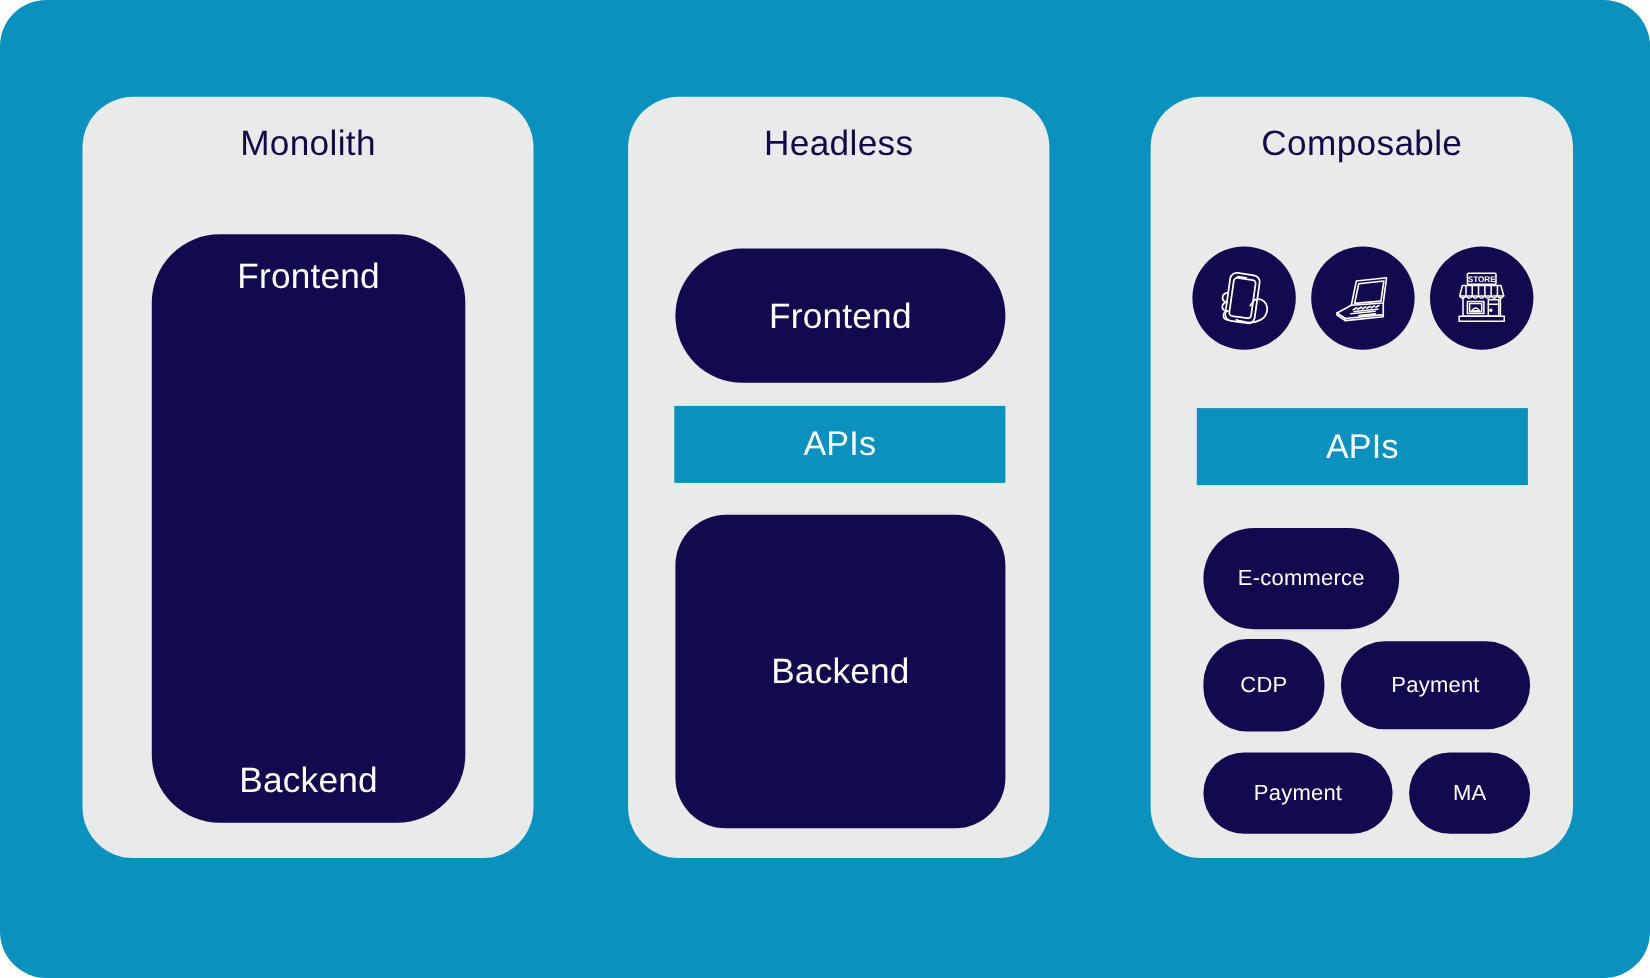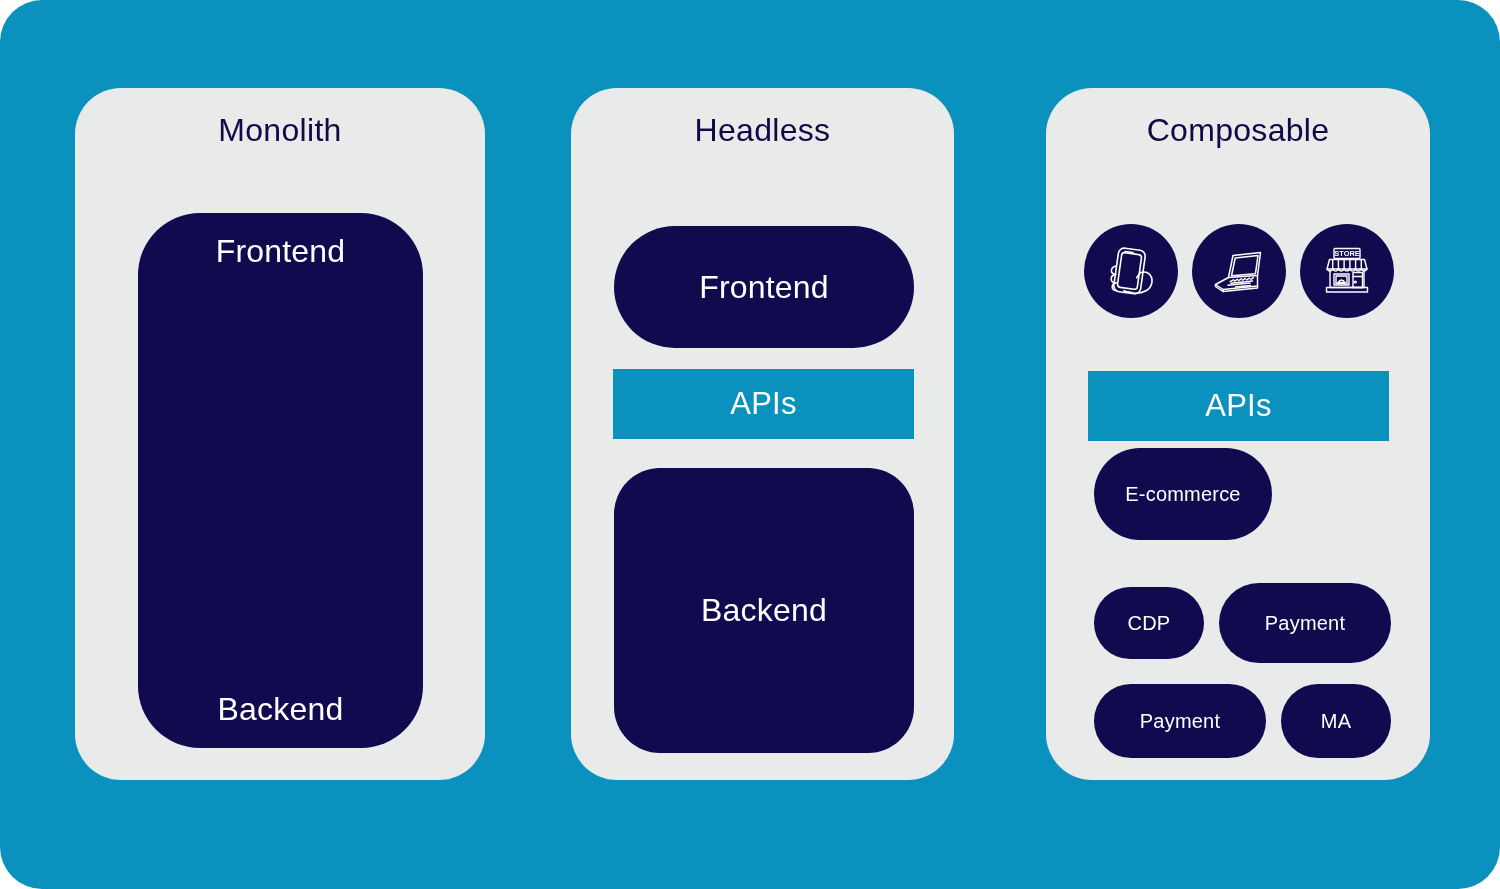--- a/index.html
+++ b/index.html
@@ -156,39 +156,39 @@
   }
 
   .pill-row {
     position: absolute;
     left: 48px;
     width: 297px;
     display: flex;
     justify-content: space-between;
     align-items: center;
   }
-  #pill-row-1 { top: 360px; height: 92px; }
+  #pill-row-1 { top: 392px; height: 92px; }
   #pill-row-2 { top: 495px; height: 80px; }
   #pill-row-3 { top: 596px; height: 74px; }
 
   .pill {
     background: #120a4f;
     color: #ffffff;
     display: flex;
     align-items: center;
     justify-content: center;
     text-align: center;
     box-sizing: border-box;
     font-size: 20px;
     letter-spacing: 0.2px;
     white-space: nowrap;
   }
   #pill-ecommerce { width: 178px; height: 92px; border-radius: 46px; }
   #pill-search    { width: 105px; height: 92px; border-radius: 52px; }
-  #pill-cdp       { width: 110px; height: 72px; border-radius: 40px; }
+  #pill-cdp       { width: 110px; height: 84px; border-radius: 40px; }
   #pill-payment   { width: 172px; height: 80px; border-radius: 40px; }
   #pill-loyalty   { width: 172px; height: 74px; border-radius: 37px; }
   #pill-ma        { width: 110px; height: 74px; border-radius: 37px; }
 </style>
 </head>
 <body>
 
 <div id="canvas">
 
   <div class="card" id="card-monolith">

